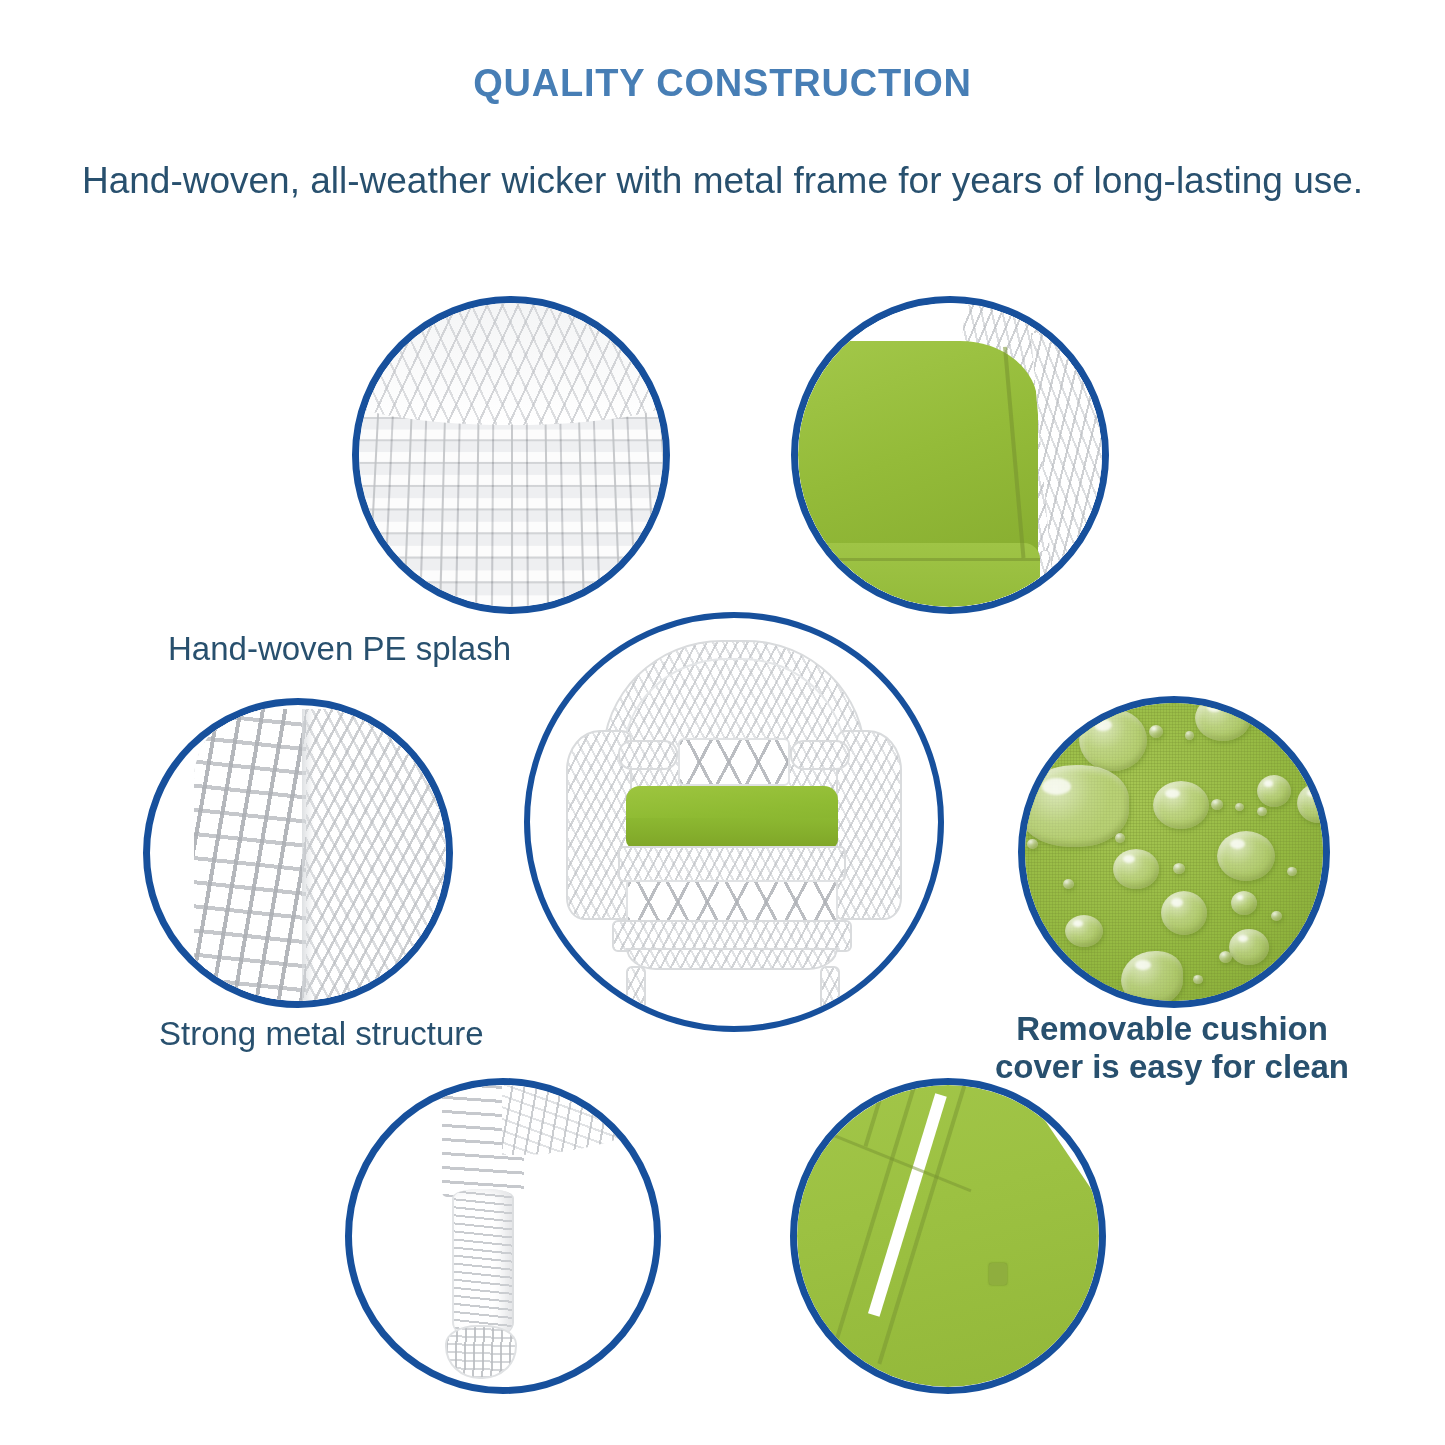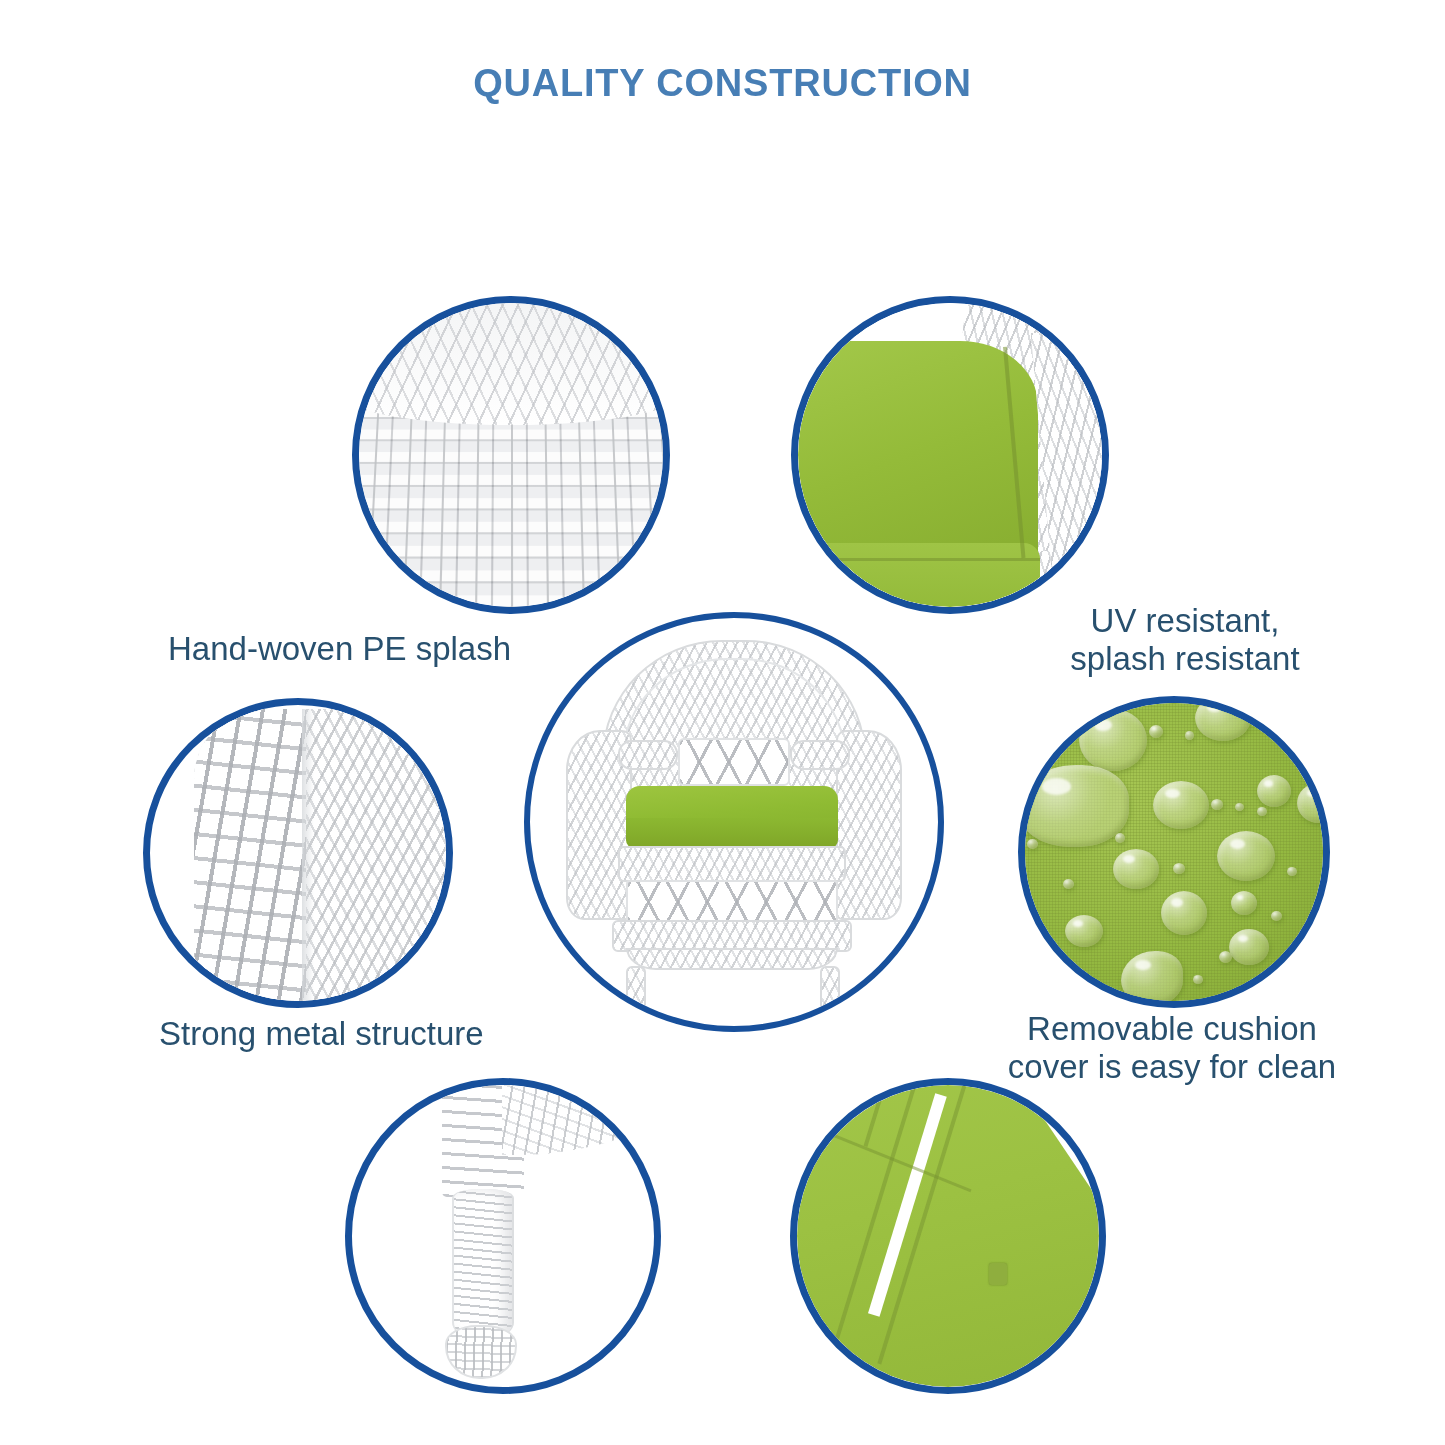--- a/index.html
+++ b/index.html
@@ -294,20 +294,21 @@
         rgba(255,255,255,0) 2px, rgba(255,255,255,0) 10px);
   }
 </style>
 </head>
 <body>
 
 <div id="page">
 
   <div class="title">QUALITY CONSTRUCTION</div>
 
+  <div class="subtitle">Hand-woven, all-weather wicker with metal frame for years of long-lasting use.</div>
 
   <div class="circle" style="left:352px; top:296px; width:318px; height:318px;">
     <div class="circle-inner">
       <div class="tex-weave-flat"></div>
       <div class="tex-weave-flat-top"></div>
     </div>
   </div>
   <div class="caption left" style="left:168px; top:630px; width:420px;">Hand-woven PE splash</div>
 
   <div class="circle" style="left:791px; top:296px; width:318px; height:318px;">
@@ -322,22 +323,20 @@
       <div class="cc-front" style="left:-10px; top:240px; width:252px; height:96px;
                   border-radius: 0 16px 10px 10px;"></div>
       <div class="cc-seam" style="left:-10px; top:255px; width:252px; height:3px;"></div>
       <div class="cc-seam" style="left:205px; top:44px; width:4px; height:212px;
                   transform: rotate(-5deg); transform-origin: top left;"></div>
 
       <div class="cc-wicker" style="left:246px; top:30px; width:80px; height:300px;
            transform: skewX(5deg);"></div>
     </div>
   </div>
-  <div class="caption center" style="left:1020px; top:602px; width:330px;">UV resistant,
-splash resistant</div>
 
   <div class="circle" style="left:143px; top:698px; width:310px; height:310px;">
     <div class="circle-inner">
 
       <div style="position:absolute; left:44px; top:4px; width:300px; height:320px;
                   border-radius: 70px 26px 0 0 / 70px 26px 0 0;
                   overflow:hidden; background:#fff;
                   box-shadow: inset -20px 0 34px rgba(206,209,213,0.55);">
         <div class="tex-mesh"></div>
 
@@ -379,21 +378,21 @@
       <div class="drop" style="left:90px;  top:130px; width:10px; height:10px;"></div>
       <div class="drop" style="left:2px;   top:136px; width:11px; height:10px;"></div>
       <div class="drop" style="left:38px;  top:176px; width:11px; height:10px;"></div>
       <div class="drop" style="left:148px; top:160px; width:12px; height:11px;"></div>
       <div class="drop" style="left:262px; top:164px; width:10px; height:9px;"></div>
       <div class="drop" style="left:246px; top:208px; width:11px; height:10px;"></div>
       <div class="drop" style="left:194px; top:248px; width:13px; height:12px;"></div>
       <div class="drop" style="left:168px; top:272px; width:10px; height:9px;"></div>
     </div>
   </div>
-  <div class="caption center" style="left:982px; top:1010px; width:380px;">Removable cushion
+  <div class="caption center" style="left:982px; top:1010px; width:380px;font-weight:bold;">Removable cushion
 cover is easy for clean</div>
 
   <div class="circle" style="left:345px; top:1078px; width:316px; height:316px;">
     <div class="circle-inner leg-wrap">
 
       <div class="leg-top" style="left:90px; top:-14px; width:82px; height:126px;"></div>
 
       <div class="leg-skirt" style="left:150px; top:-14px; width:190px; height:84px;
                   border-radius: 0 0 94% 0 / 0 0 100% 0;"></div>
 

